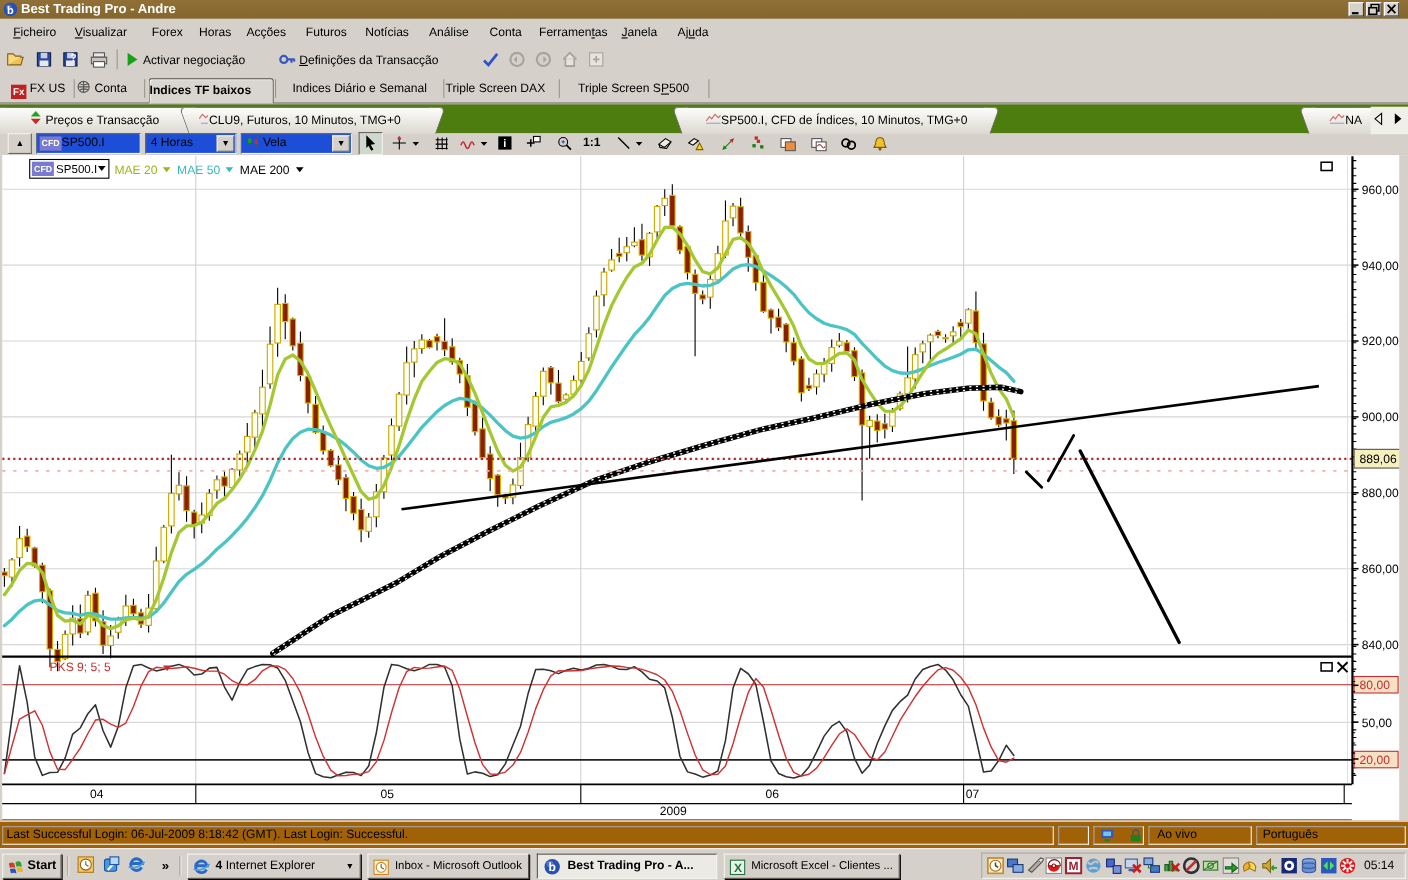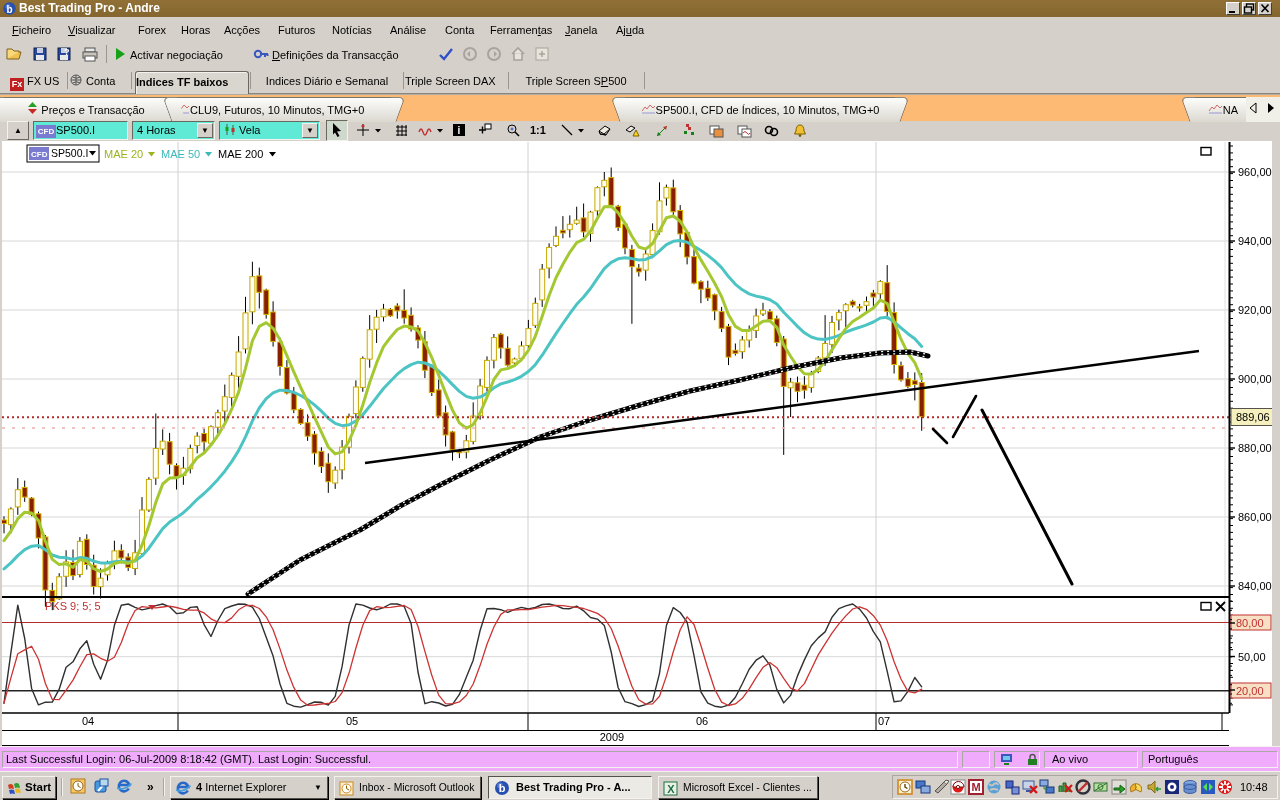--- a/index.html
+++ b/index.html
@@ -23,47 +23,47 @@
 #tb1 .lbl{position:absolute;top:8px;color:#000}
 
 #tabs1{position:absolute;left:0;top:68px;width:1280px;height:26px;font-size:11px}
 #tabs1 .sep{position:absolute;top:4px;height:17px;width:1px;background:#9a968e}
 #tabs1 .t{position:absolute;top:3px;height:23px;line-height:21px;color:#000}
 #tabs1 .sel{background:#d9d6cf;border:1px solid #6a675f;border-bottom:none;
   border-radius:3px 3px 0 0;font-weight:bold;box-shadow:inset 1px 1px 0 #f4f2ee;z-index:3}
 #tabs1 .bline{position:absolute;left:0;top:25px;width:1280px;height:1px;background:#8a877f}
 
 #tabs2{position:absolute;left:0;top:94px;width:1280px;height:27px;
-  background:#fdba74;font-size:11px;border-top:1px solid #b0aca4}
+  background:#4d7c0f;font-size:11px;border-top:1px solid #b0aca4}
 .ctab{position:absolute;top:2px;height:25px;background:linear-gradient(#fdfdfb,#dbd8d0);
   border-top:1px solid #77746c;line-height:24px;color:#000}
 .ctab:before,.ctab:after{content:"";position:absolute;top:-1px;bottom:0;width:14px;
   background:linear-gradient(#fdfdfb,#dbd8d0)}
 .ctab:before{left:-8px;border-left:1px solid #77746c;border-top:1px solid #8a877f;
   transform:skewX(20deg);border-radius:6px 0 0 0}
 .ctab:after{right:-8px;border-right:1px solid #77746c;border-top:1px solid #8a877f;
   transform:skewX(-20deg);border-radius:0 6px 0 0}
 .ctab.on{border-top:2px solid #3d3b36;font-weight:bold;
   background:linear-gradient(#f2f1ed,#d6d3cb);z-index:4}
 .ctab.on:before{border-left:2px solid #3d3b36;border-top:2px solid #3d3b36}
 .ctab.on:after{border-right:2px solid #3d3b36;border-top:2px solid #3d3b36}
 
 #ctb{position:absolute;left:0;top:121px;width:1280px;height:20px;font-size:11px}
 .rbtn{position:absolute;background:#d5d1ca;border:1px solid;
   border-color:#f4f2ee #6a675f #6a675f #f4f2ee}
-.combo{position:absolute;background:#5eead4;border:1px solid;height:19px;
+.combo{position:absolute;background:#1d4ed8;border:1px solid;height:19px;
   border-color:#6a675f #f4f2ee #f4f2ee #6a675f;line-height:17px;color:#000}
 .combo .db{position:absolute;right:1px;top:1px;width:16px;height:15px;background:#d5d1ca;
   border:1px solid;border-color:#f4f2ee #6a675f #6a675f #f4f2ee;text-align:center;line-height:14px;font-size:8px}
 
 #chart{position:absolute;left:0;top:141px;width:1280px;height:605px;background:#fff}
 #chart svg{position:absolute;left:0;top:0}
 
 #status{position:absolute;left:0;top:746px;width:1280px;height:25px;
-  background:#f0abfc;font-size:11px;color:#000;border-top:1px solid #f4f2ee}
+  background:#a16207;font-size:11px;color:#000;border-top:1px solid #f4f2ee}
 #status .cell{position:absolute;top:4px;height:17px;border:1px solid;border-color:#aaa7a0 #f4f2ee #f4f2ee #aaa7a0}
 
 #task{position:absolute;left:0;top:771px;width:1280px;height:29px;
   background:#d5d1ca;border-top:1px solid #f4f2ee;font-size:11px}
 .tbtn{position:absolute;top:4px;height:23px;background:#d5d1ca;border:1px solid;
   border-color:#f4f2ee #55524b #55524b #f4f2ee;box-shadow:1px 1px 0 #000;
   line-height:21px;color:#000;overflow:hidden;white-space:nowrap}
 .tbtn.on{background:#eceae5;border-color:#55524b #f4f2ee #f4f2ee #55524b;
   box-shadow:none;font-weight:bold}
 .vsep{position:absolute;top:6px;width:2px;height:18px;
@@ -652,14 +652,14 @@
     </svg>
     <svg width="16" height="16" viewBox="0 0 16 16" style="position:absolute;left:1200px;top:7px">
       <rect x="1" y="1" width="14" height="14" fill="#2858c0"></rect>
       <path d="M3 8 l4 -4 v8 Z M13 8 l-4 -4 v8 Z" fill="#50e050"></path>
     </svg>
     <svg width="16" height="16" viewBox="0 0 16 16" style="position:absolute;left:1217px;top:7px">
       <circle cx="8" cy="8" r="7" fill="#d81818"></circle>
       <path d="M8 2 V14 M2 8 H14 M3.8 3.8 L12.2 12.2 M12.2 3.8 L3.8 12.2" stroke="#fff" stroke-width="1.8"></path>
       <circle cx="8" cy="8" r="2.2" fill="#d81818"></circle>
     </svg>
-    <span class="abs" style="left:1240px;top:9px;font-size:11px">10:48</span>
+    <span class="abs" style="left:1240px;top:9px;font-size:11px">05:14</span>
   </div>
 
 </body></html>

